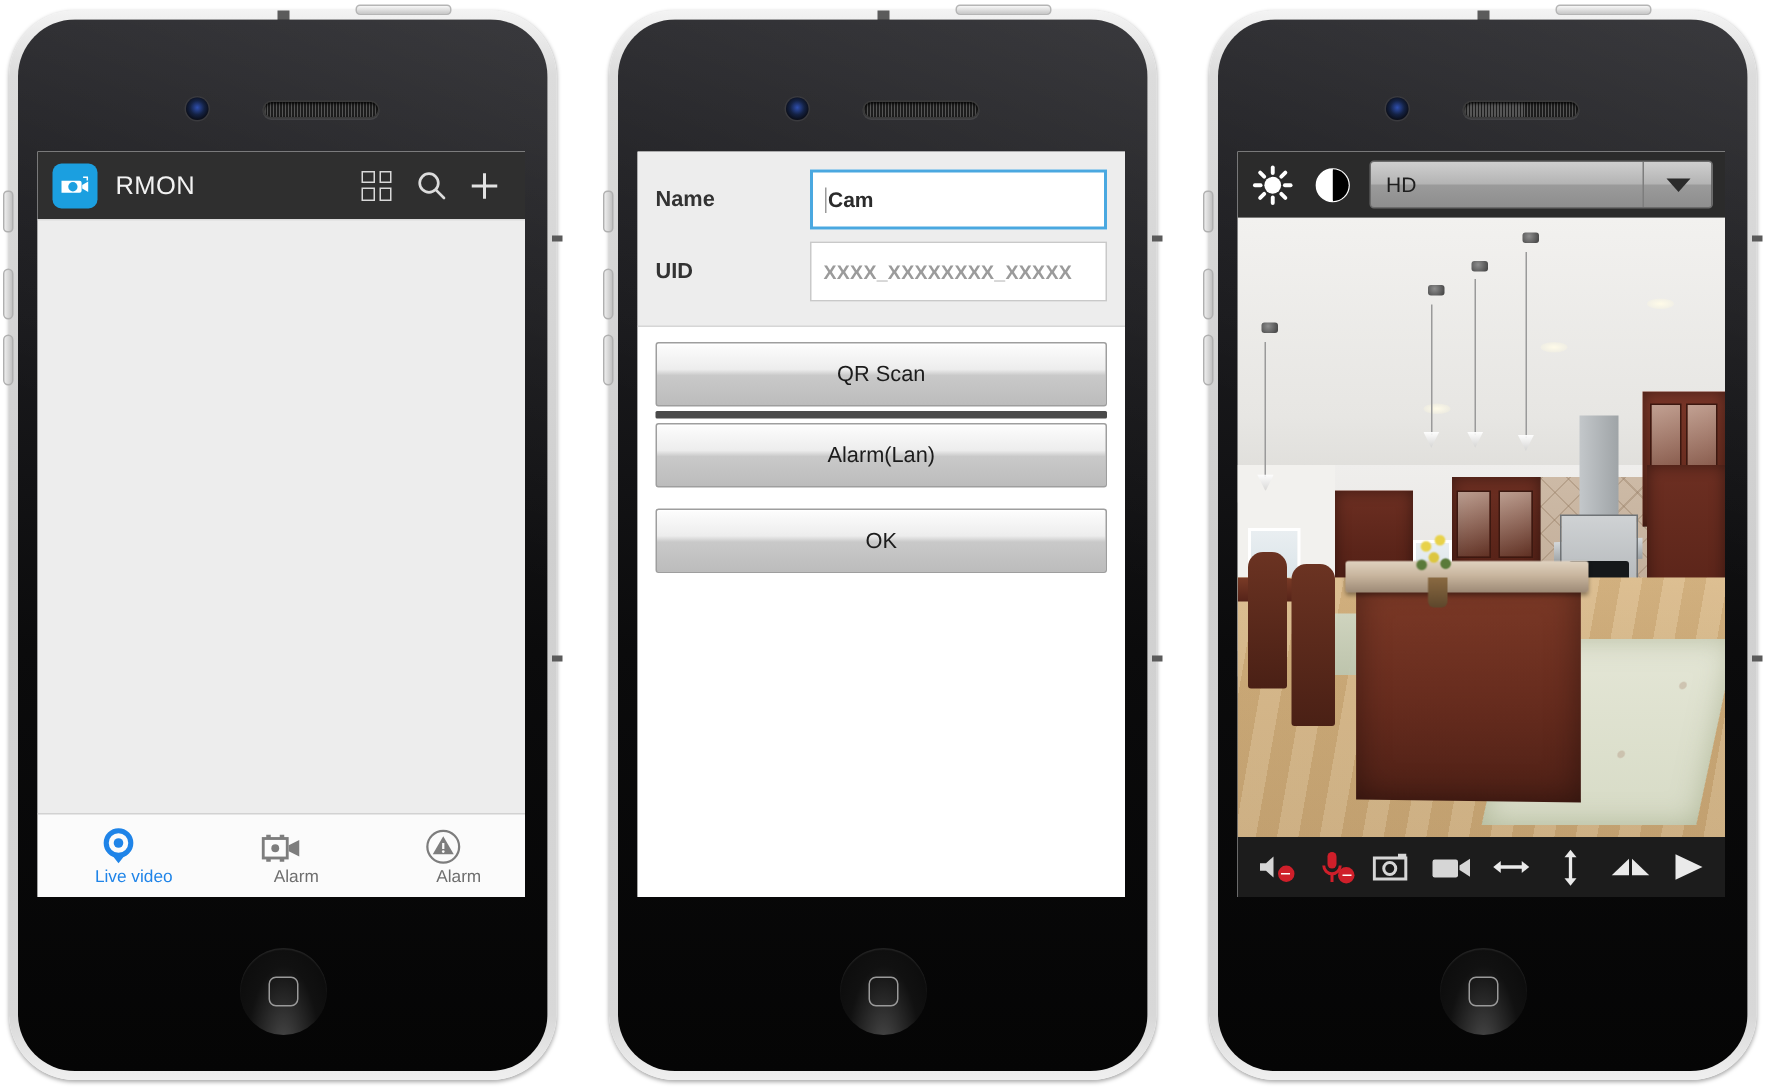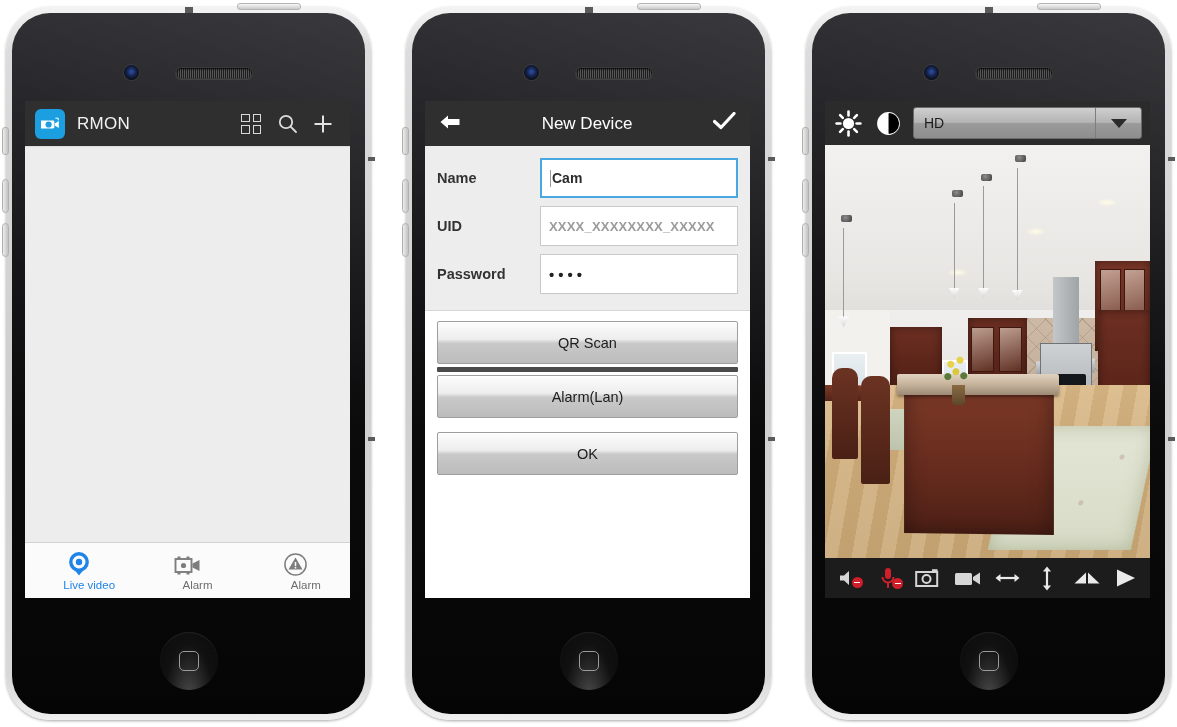--- a/index.html
+++ b/index.html
@@ -527,56 +527,37 @@
     <div class="band-tick" style="top:430px"></div>
 
     <div class="phone-inner">
       <div class="sensors">
         <div class="front-cam"></div>
         <div class="earpiece"></div>
       </div>
 
       <div class="screen">
 
-        <div class="nav-dark2">
-          <div>
-            <svg width="22" height="18" viewBox="0 0 22 18">
-              <path d="M1.5 9L9 2.5v3.6h11.5v5.8H9v3.6z" fill="#ffffff"></path>
-            </svg>
-          </div>
-          <div class="nav-title2">New Device</div>
-          <div>
-            <svg width="23" height="19" viewBox="0 0 23 19">
-              <path d="M1.5 9.5l6.5 6L21 1.5" fill="none" stroke="#ffffff" stroke-width="3.2" stroke-linecap="round" stroke-linejoin="round"></path>
-            </svg>
-          </div>
-        </div>
 
         <div class="form-group">
           <div class="form-row">
             <div class="form-label">Name</div>
             <div class="form-input focused">
               <span class="caret"></span>
                 <span>Cam</span>
             </div>
           </div>
 
           <div class="form-row">
             <div class="form-label">UID</div>
             <div class="form-input">
               <span class="placeholder">XXXX_XXXXXXXX_XXXXX</span>
             </div>
           </div>
 
-          <div class="form-row">
-            <div class="form-label">Password</div>
-            <div class="form-input">
-              <span class="pw-dots">••••</span>
-            </div>
-          </div>
         </div>
 
         <div class="btn-zone">
           <div class="btn-3d">QR Scan</div>
           <div class="btn-divider"></div>
           <div class="btn-3d">Alarm(Lan)</div>
           <div class="btn-gap"></div>
           <div class="btn-3d">OK</div>
         </div>
 

